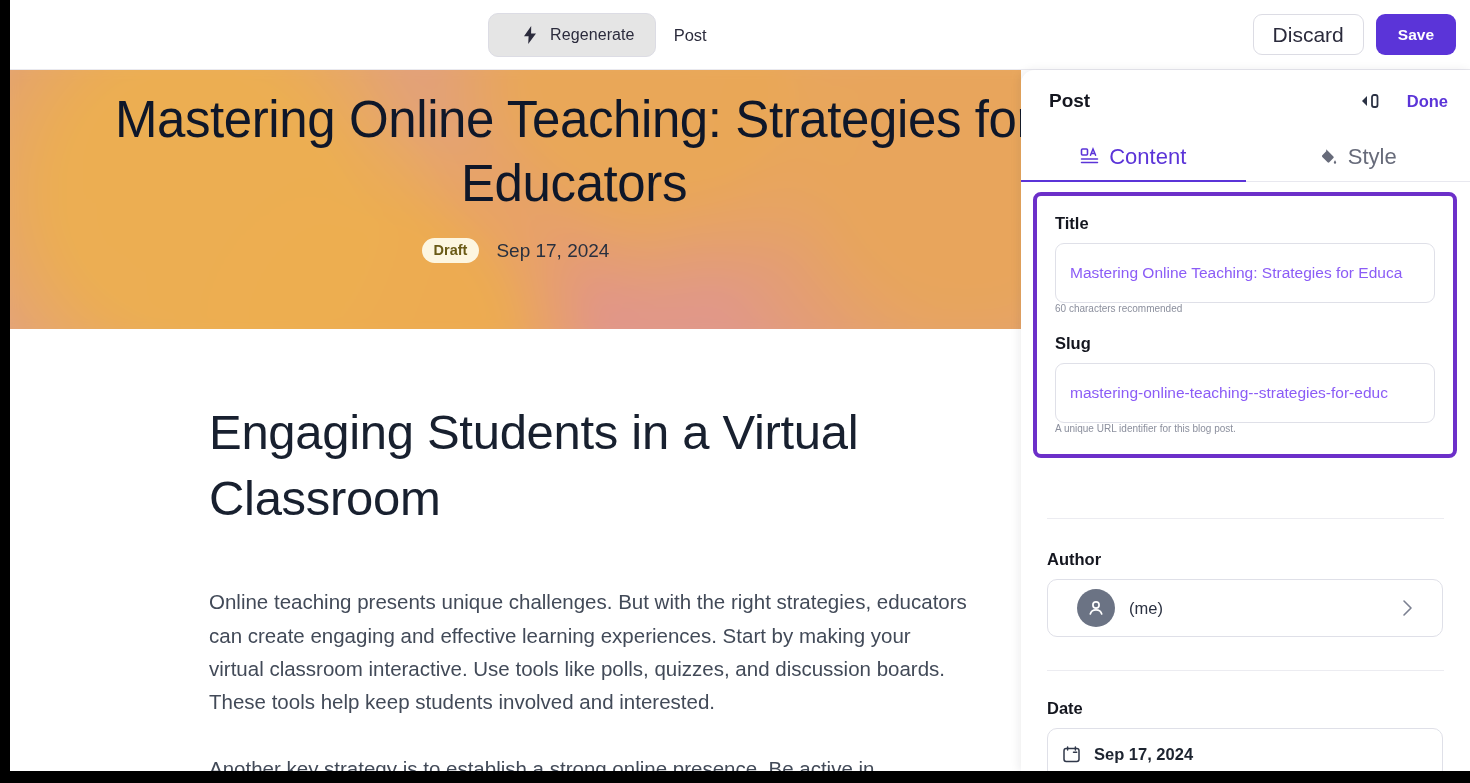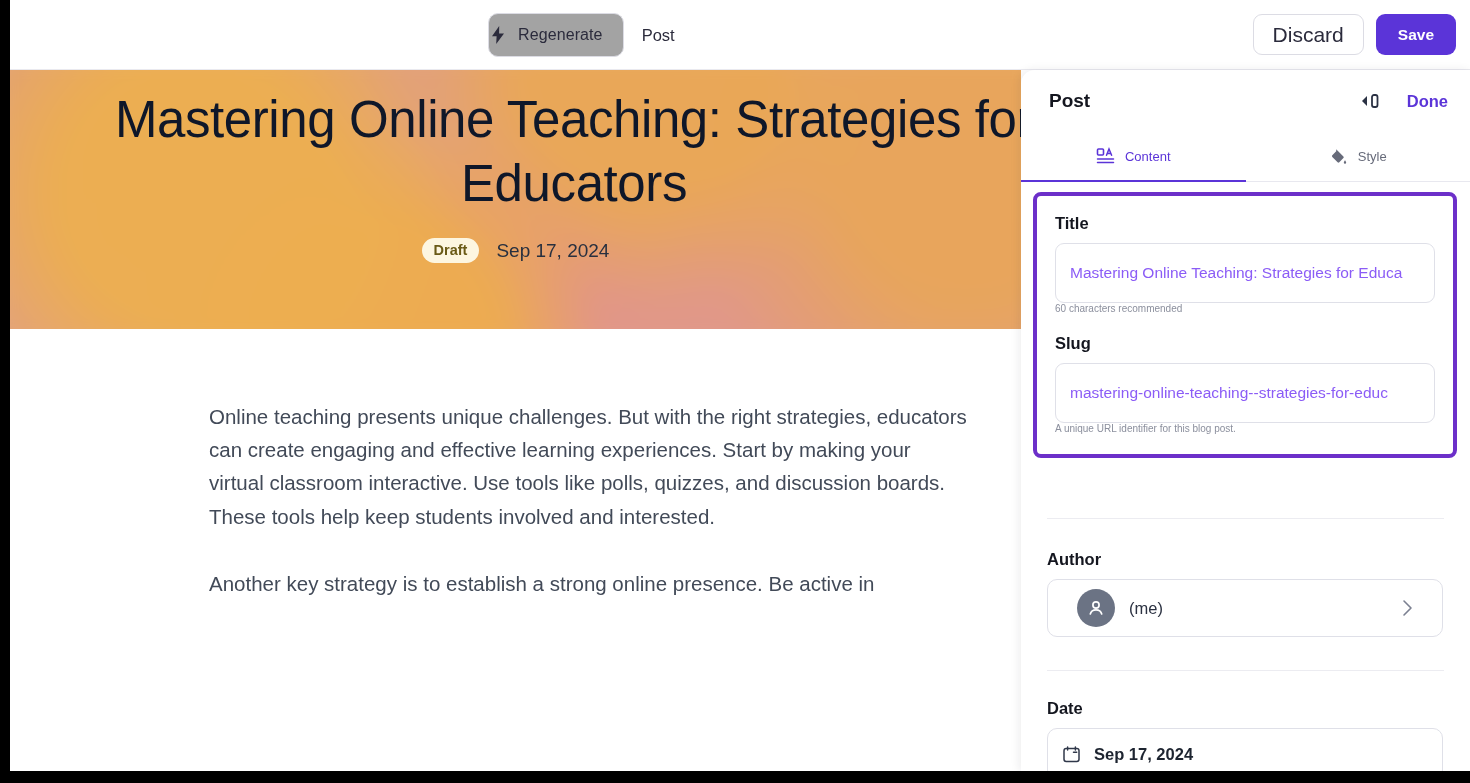--- a/index.html
+++ b/index.html
@@ -30,24 +30,24 @@
     border-bottom: 1px solid #e9e9ef;
   }
   .toolbar-center {
     position: absolute;
     left: 478px; top: 13px;
     display: flex; align-items: center; gap: 14px;
   }
   .regen-btn {
     display: flex; align-items: center; gap: 11px;
     height: 44px;
-    padding: 0 20px 0 0;
+    padding: 0 20px 0 32px;
     border: 1px solid #dcdce4;
     border-radius: 10px;
-    background: #a3a3a3;
+    background: #e5e5e5;
     cursor: pointer;
   }
   .regen-btn .lbl {
     font-size: 16px; color: #2b2b3c; letter-spacing: .1px;
   }
   .bolt { width: 18px; height: 20px; display:block; }
   .post-label { font-size: 16.5px; color: #2b2b3c; padding-left: 4px; }
 
   .toolbar-right {
     position: absolute;
@@ -173,21 +173,21 @@
 
   .panel-tabs {
     position: relative;
     height: 50px;
     display: flex;
     border-bottom: 1px solid #e8e8ef;
   }
   .tab {
     flex: 1;
     display: flex; align-items: center; justify-content: center; gap: 10px;
-    font-size: 13px;
+    font-size: 22px;
     cursor: pointer;
     position: relative;
   }
   .tab.active { color: #5b34d8; }
   .tab.inactive { color: #676b7a; }
   .tab.active::after {
     content: "";
     position: absolute; left: 0; right: 0; bottom: -1px;
     height: 2.5px; background: #5b34d8;
   }
@@ -302,20 +302,21 @@
       <div class="hero-img"></div>
       <div class="hero-tint"></div>
       <div class="hero-title">Mastering Online Teaching: Strategies for Educators</div>
       <div class="hero-meta">
         <span class="draft-badge">Draft</span>
         <span class="hero-date">Sep 17, 2024</span>
       </div>
     </div>
 
     <div class="article-body">
+      <h2 class="article-h2">Engaging Students in a Virtual Classroom</h2>
       <p class="article-p">Online teaching presents unique challenges. But with the right strategies, educators can create engaging and effective learning experiences. Start by making your virtual classroom interactive. Use tools like polls, quizzes, and discussion boards. These tools help keep students involved and interested.</p>
       <p class="article-p">Another key strategy is to establish a strong online presence. Be active in</p>
     </div>
 
   </div>
 
   <div class="panel">
 
     <div class="panel-head">
       <div class="panel-title">Post</div>

